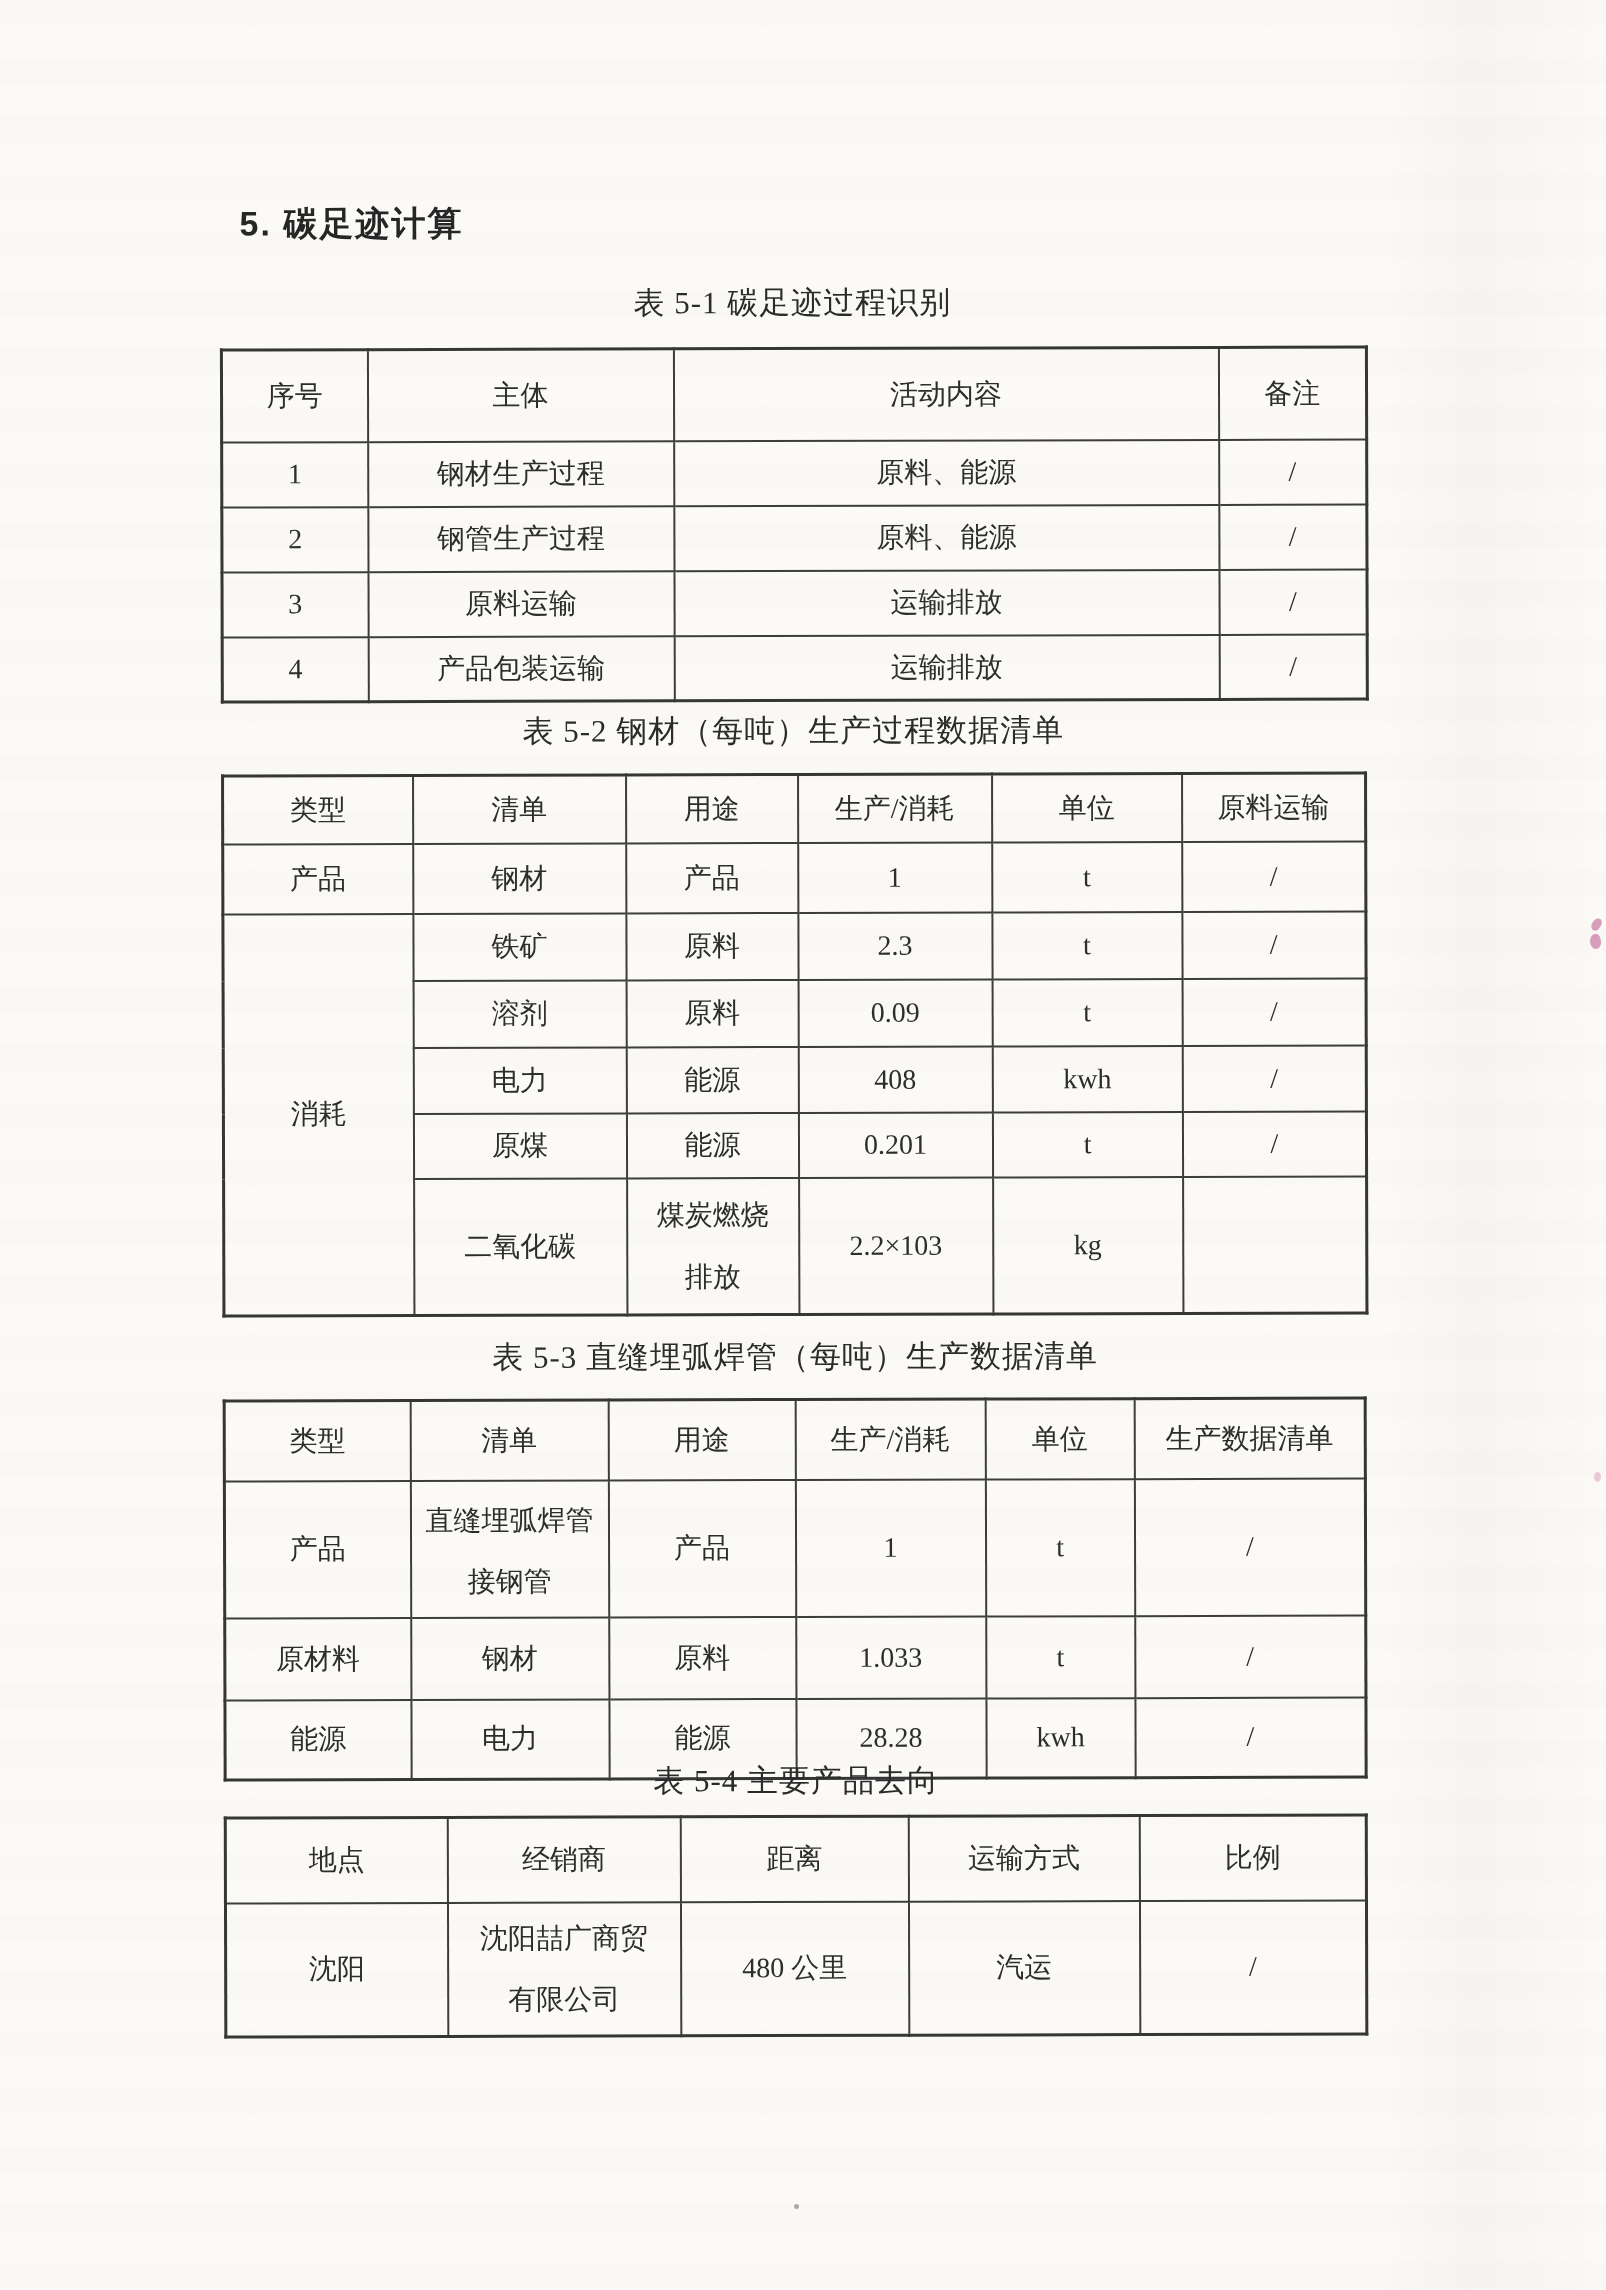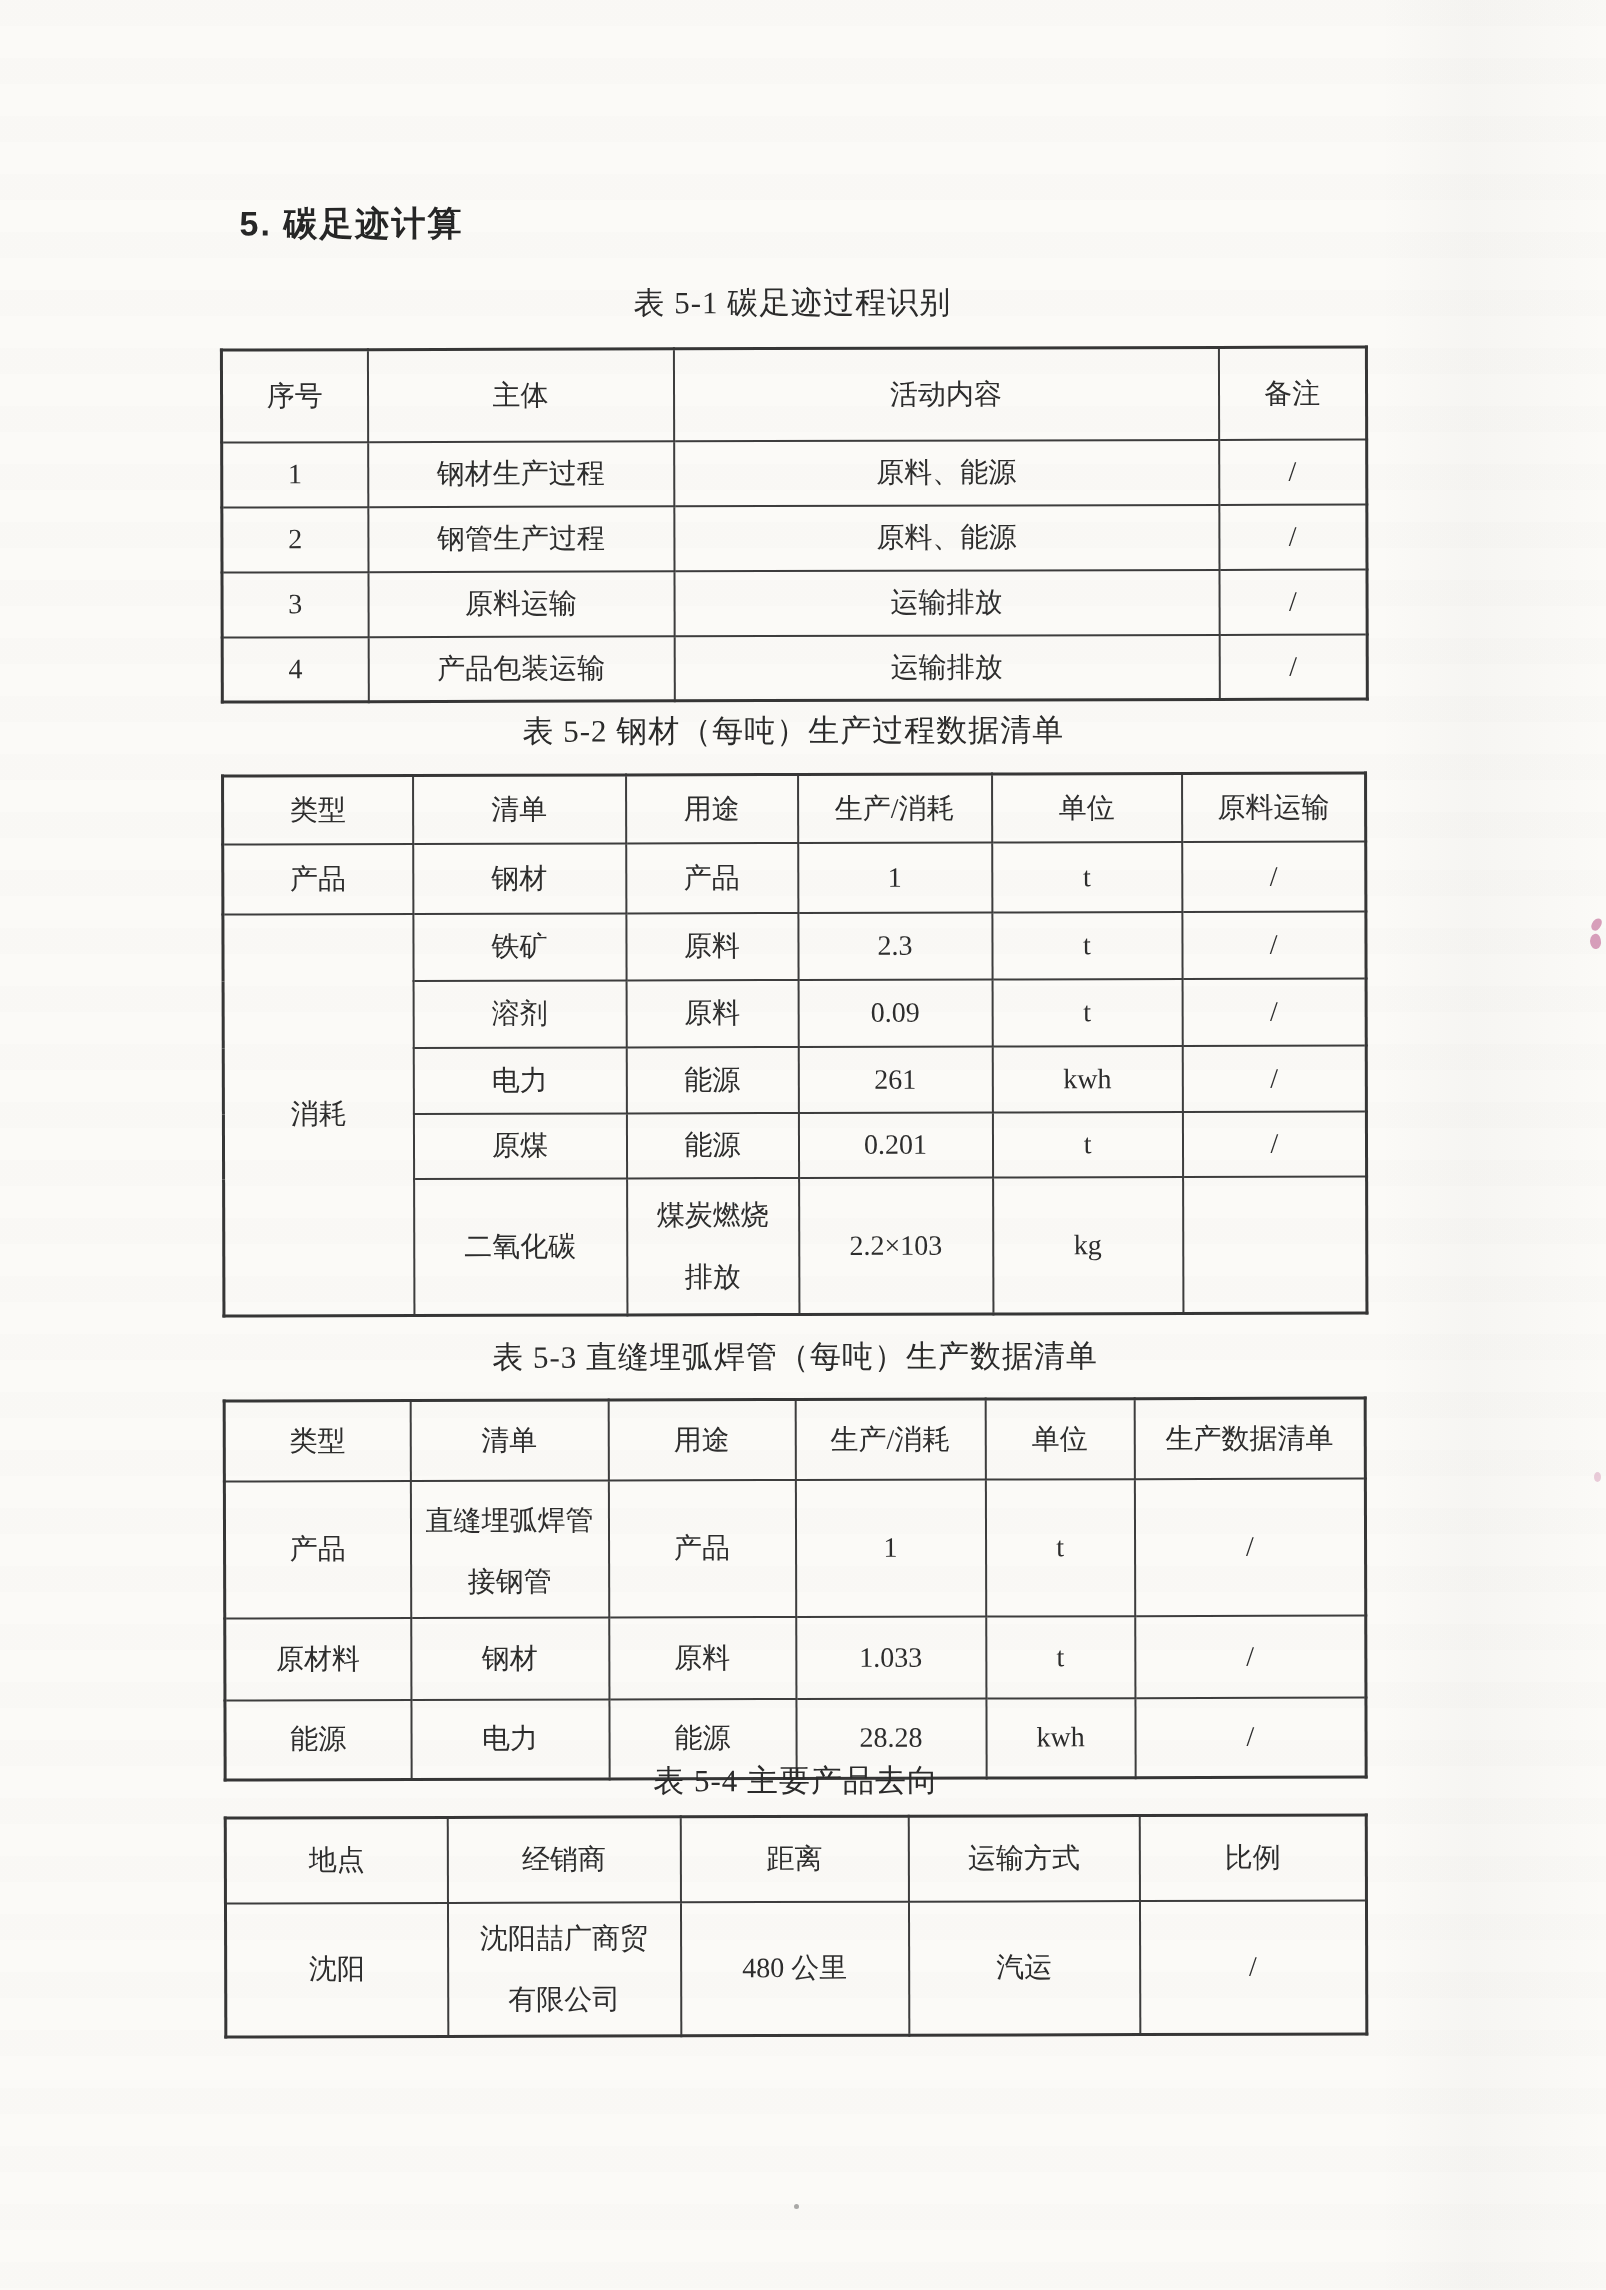--- a/index.html
+++ b/index.html
@@ -170,21 +170,21 @@
       <tr style="height:67px">
         <td>溶剂</td>
         <td>原料</td>
         <td>0.09</td>
         <td>t</td>
         <td>/</td>
       </tr>
       <tr style="height:66px">
         <td>电力</td>
         <td>能源</td>
-        <td>261</td>
+        <td>408</td>
         <td>kwh</td>
         <td>/</td>
       </tr>
       <tr style="height:65px">
         <td>原煤</td>
         <td>能源</td>
         <td>0.201</td>
         <td>t</td>
         <td>/</td>
       </tr>

